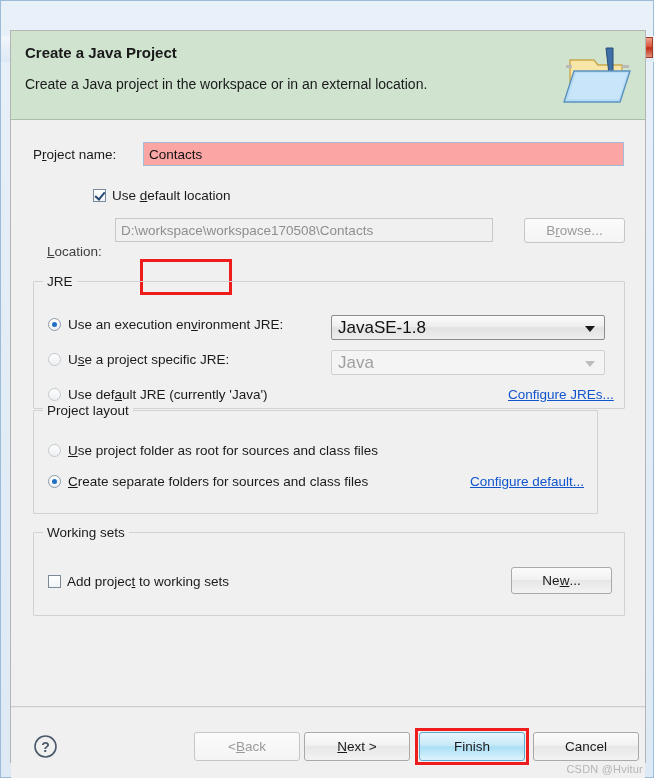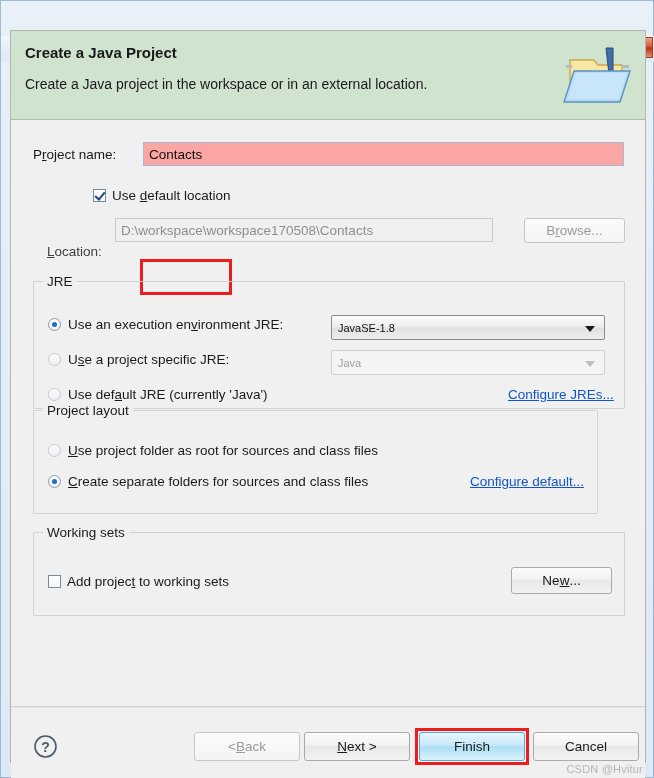--- a/index.html
+++ b/index.html
@@ -310,21 +310,21 @@
     background: #1f6fc4;
   }
   .radio.dim { border-color: #c3c9cf; }
 
   .combo {
     position: absolute;
     box-sizing: border-box;
     border: 1px solid #8b8b8b;
     border-radius: 2px;
     background: linear-gradient(to bottom,#fbfbfb 0%,#eeeeee 45%,#e2e2e2 52%,#ededed 100%);
-    font-size: 11px;
+    font-size: 17px;
     color: #111;
     display: flex;
     align-items: center;
     padding-left: 6px;
   }
   .combo.disabled {
     border-color: #d0d0d0;
     background: #f4f4f4;
     color: #a0a0a0;
   }

